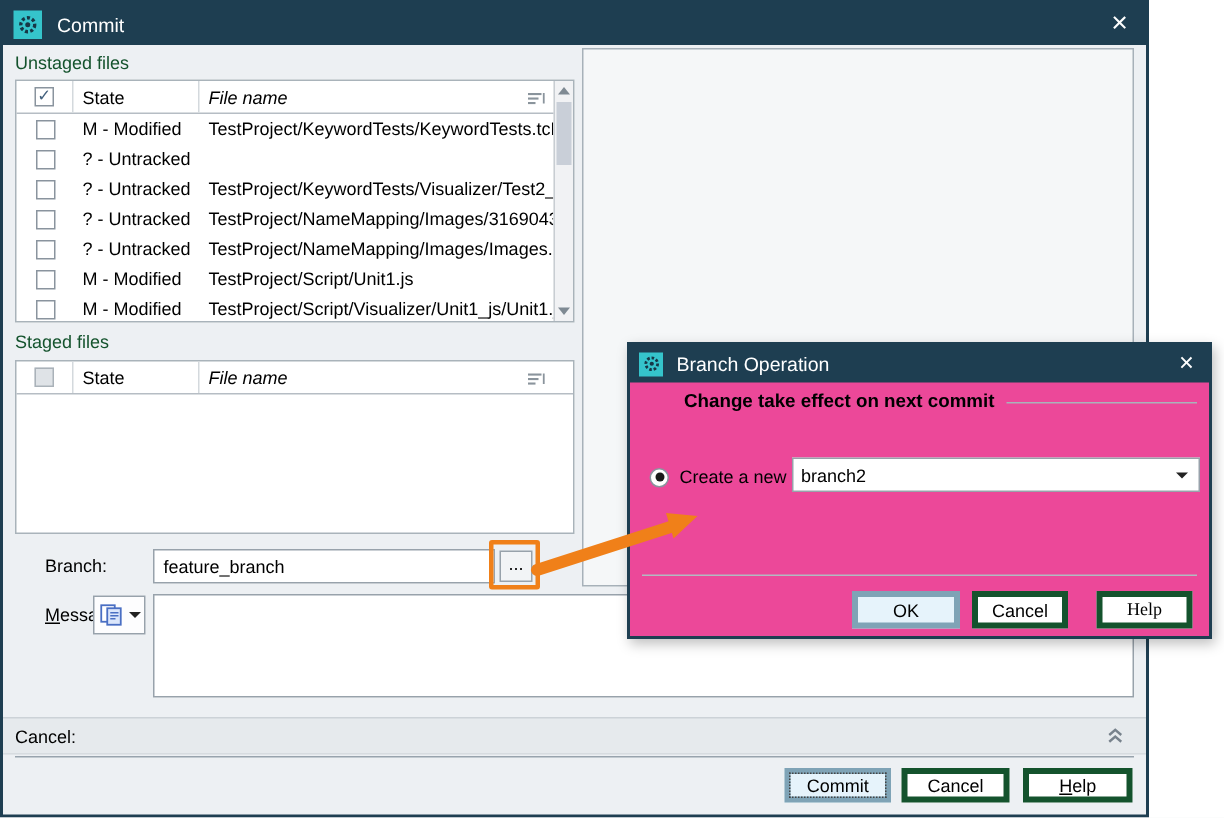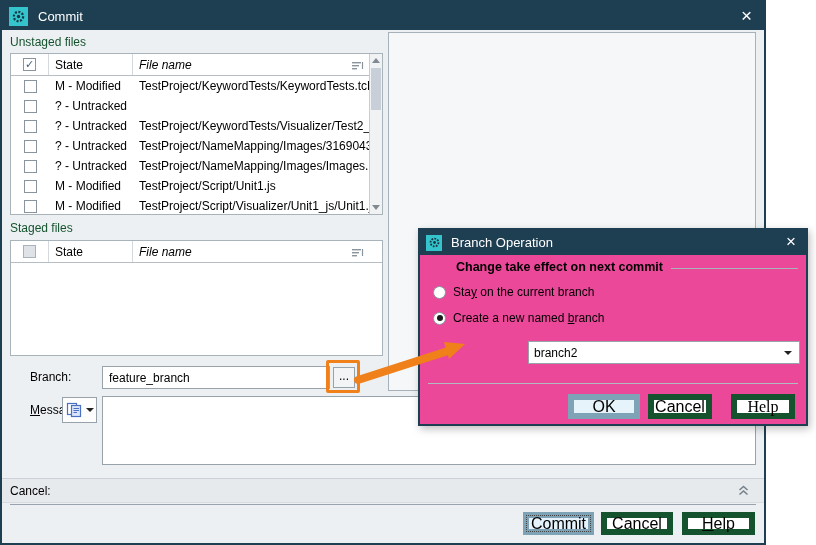--- a/index.html
+++ b/index.html
@@ -56,22 +56,22 @@
   .copy-btn { position:absolute; left:60px; top:395px; width:35px; height:26px; background:#fdfdfe; border:1px solid #98a2ab;
               display:flex; align-items:center; justify-content:center; gap:3px; cursor:pointer; }
   .dd-tri { width:0; height:0; border-left:4px solid transparent; border-right:4px solid transparent; border-top:4px solid #222; }
   .msg-area { position:absolute; left:100px; top:394px; width:654px; height:69px; background:#fff; border:1px solid #98a2ab; }
 
   .output-band { position:absolute; left:0px; top:476px; width:762px; height:25px; background:#e6eaed;
                  border-top:1px solid #ccd2d7; border-bottom:1px solid #d7dce0; display:flex; align-items:center; padding-left:8px; }
   .chevrons { position:absolute; right:14px; top:5px; cursor:pointer; }
   .sep-line { position:absolute; left:8px; top:502px; width:746px; height:1px; background:#98a3ad; }
 
-  .btn { position:absolute; height:23px; background:#fff; border:6px solid #14532d; display:flex; align-items:center; justify-content:center;
-         cursor:pointer; font-size:16px; }
+  .btn { position:absolute; height:23px; background:#fff; border:4px solid #14532d; display:flex; align-items:center; justify-content:center;
+         cursor:pointer; font-size:12px; }
   .btn.default { background:#e6f3fb; border-color:#7fa3b6; }
   .btn-commit { left:521px; top:510px; width:71px; outline:1px dotted #444; outline-offset:-4px; }
   .btn-cancel-main { left:599px; top:510px; width:72px; }
   .btn-help-main { left:680px; top:510px; width:73px; }
 
   
   .dlg { position:absolute; left:418px; top:228px; width:390px; height:198px; border:2px solid #1e3e51; background:#ec4899;
          z-index:5; box-shadow:2px 3px 8px rgba(0,0,0,.25);padding-left:17px; }
   .dlg-titlebar { position:absolute; left:0; top:0; width:100%; height:25px; background:#1e3e51;
                   display:flex; align-items:center; padding-left:6px; color:#fff; }
@@ -81,21 +81,21 @@
   .grp-row { position:absolute; left:8px; right:8px; top:30px; display:flex; align-items:center; gap:8px;margin-left:28px; }
   .grp-title { font-weight:bold; font-size:12.5px; white-space:nowrap; }
   .grp-line { flex:1; height:1px; background:#aab2ba; margin-top:2px; }
   .radio-row { position:absolute; display:flex; align-items:center; gap:7px; }
   .radio-row1 { left:13px; top:55px; }
   .radio-row2 { left:13px; top:81px; }
   .radio { width:13px; height:13px; border:1px solid #8a949e; border-radius:50%; background:#fff;
            display:flex; align-items:center; justify-content:center; }
   .radio .dot { width:6px; height:6px; border-radius:50%; background:#1a1a1a; }
   .combo { position:absolute; left:108px; top:75px; width:272px; height:23px; background:#fff; border:1px solid #98a2ab;
-           display:flex; align-items:center; padding-left:5px;margin-top:36px; }
+           display:flex; align-items:center; padding-left:5px; }
   .combo-arrow { position:absolute; right:7px; top:9px; }
   .dlg-sep { position:absolute; left:8px; right:8px; top:153px; height:1px; background:#b2bac1; }
   .btn-ok { left:148px; top:164px; width:72px; }
   .btn-cancel-dlg { left:228px; top:164px; width:64px; }
   .btn-help-dlg { left:311px; top:164px; width:64px;font-family:Liberation Serif, serif; }
   .dlg .btn { height:25px; }
 
   
   .hl-box { position:absolute; border:3px solid #f08019; border-radius:2px; pointer-events:none; }
   .hl-browse { left:326px; top:360px; width:34px; height:33px; z-index:6; }
@@ -267,24 +267,20 @@
       </span>
       <span class="dlg-title">Branch Operation</span>
       <span class="dlg-close">×</span>
     </div>
 
     <div class="grp-row">
       <span class="grp-title">Change take effect on next commit</span>
       <span class="grp-line"></span>
     </div>
 
-    <div class="radio-row radio-row1">
-      <span class="radio"></span>
-      <span class="nowrap"><span>Sta</span><span class="mn">y</span><span> on the current branch</span></span>
-    </div>
 
     <div class="radio-row radio-row2">
       <span class="radio">
           <span class="dot"></span>
         </span>
       <span class="nowrap"><span>Create a new named </span><span class="mn">b</span><span>ranch</span></span>
     </div>
 
     <div class="combo">
       <span>branch2</span>

